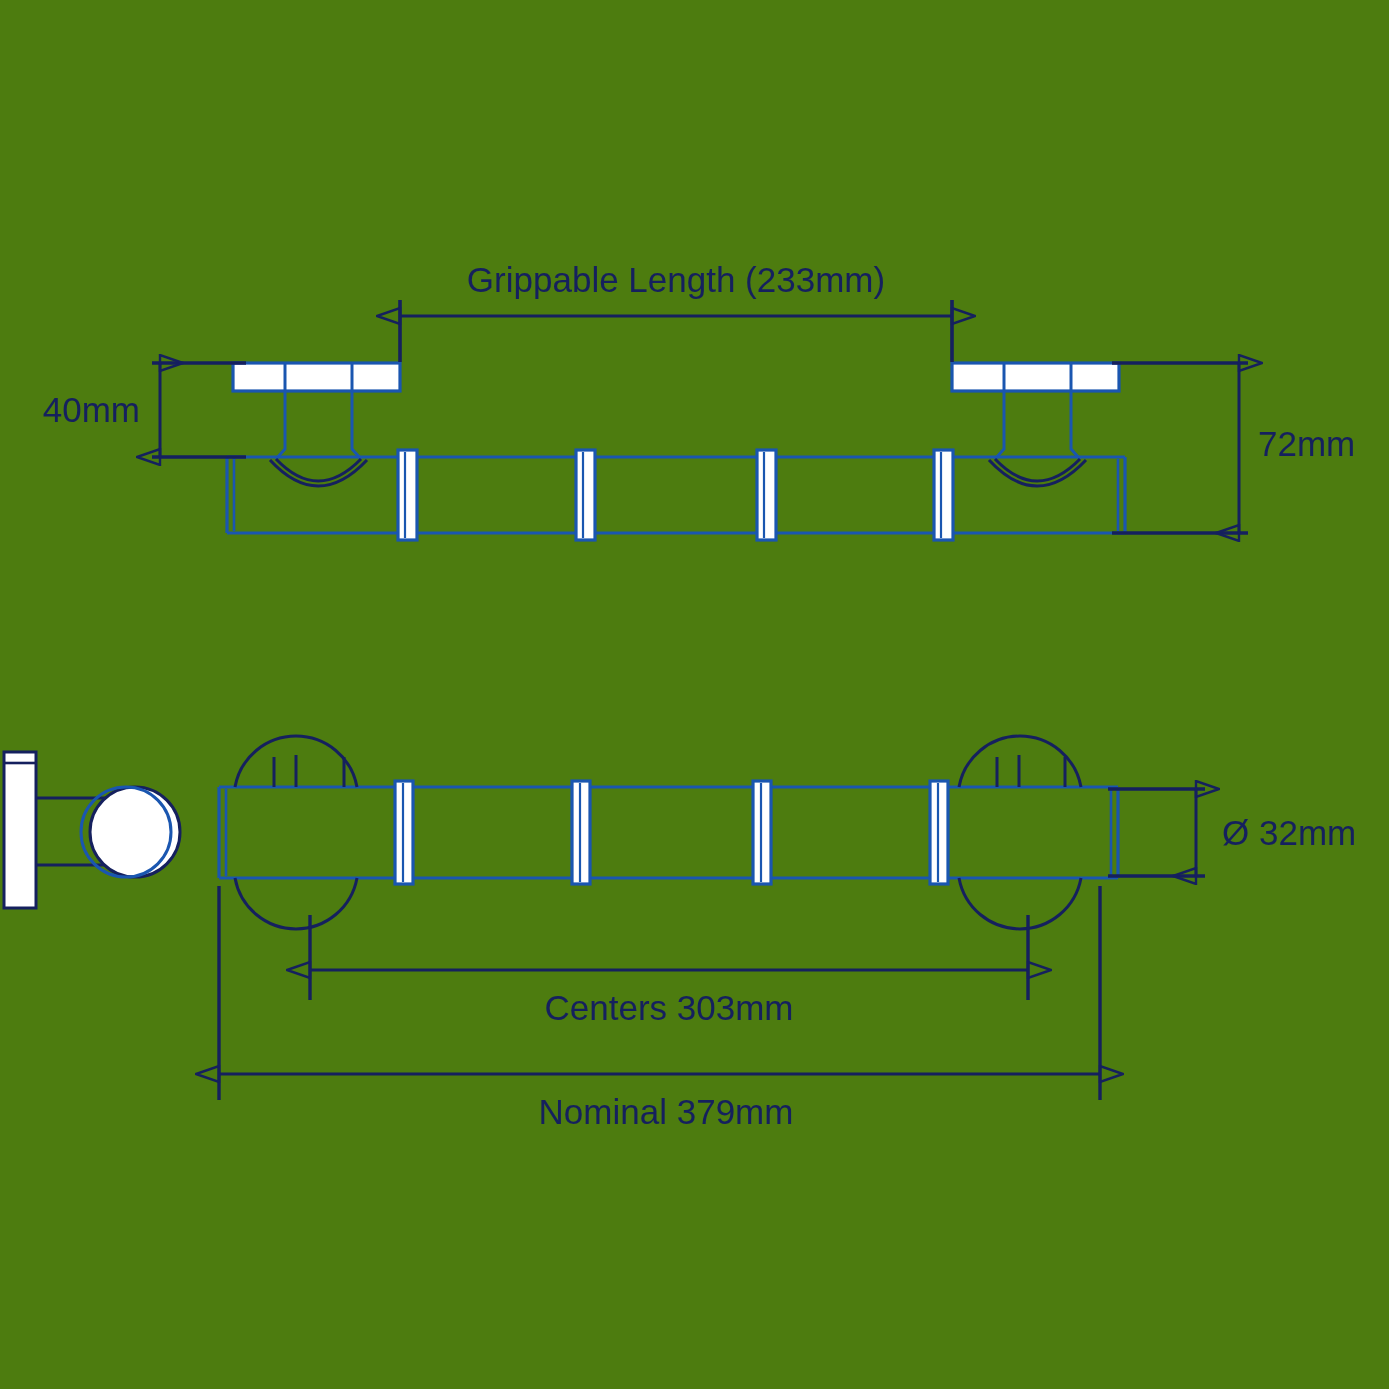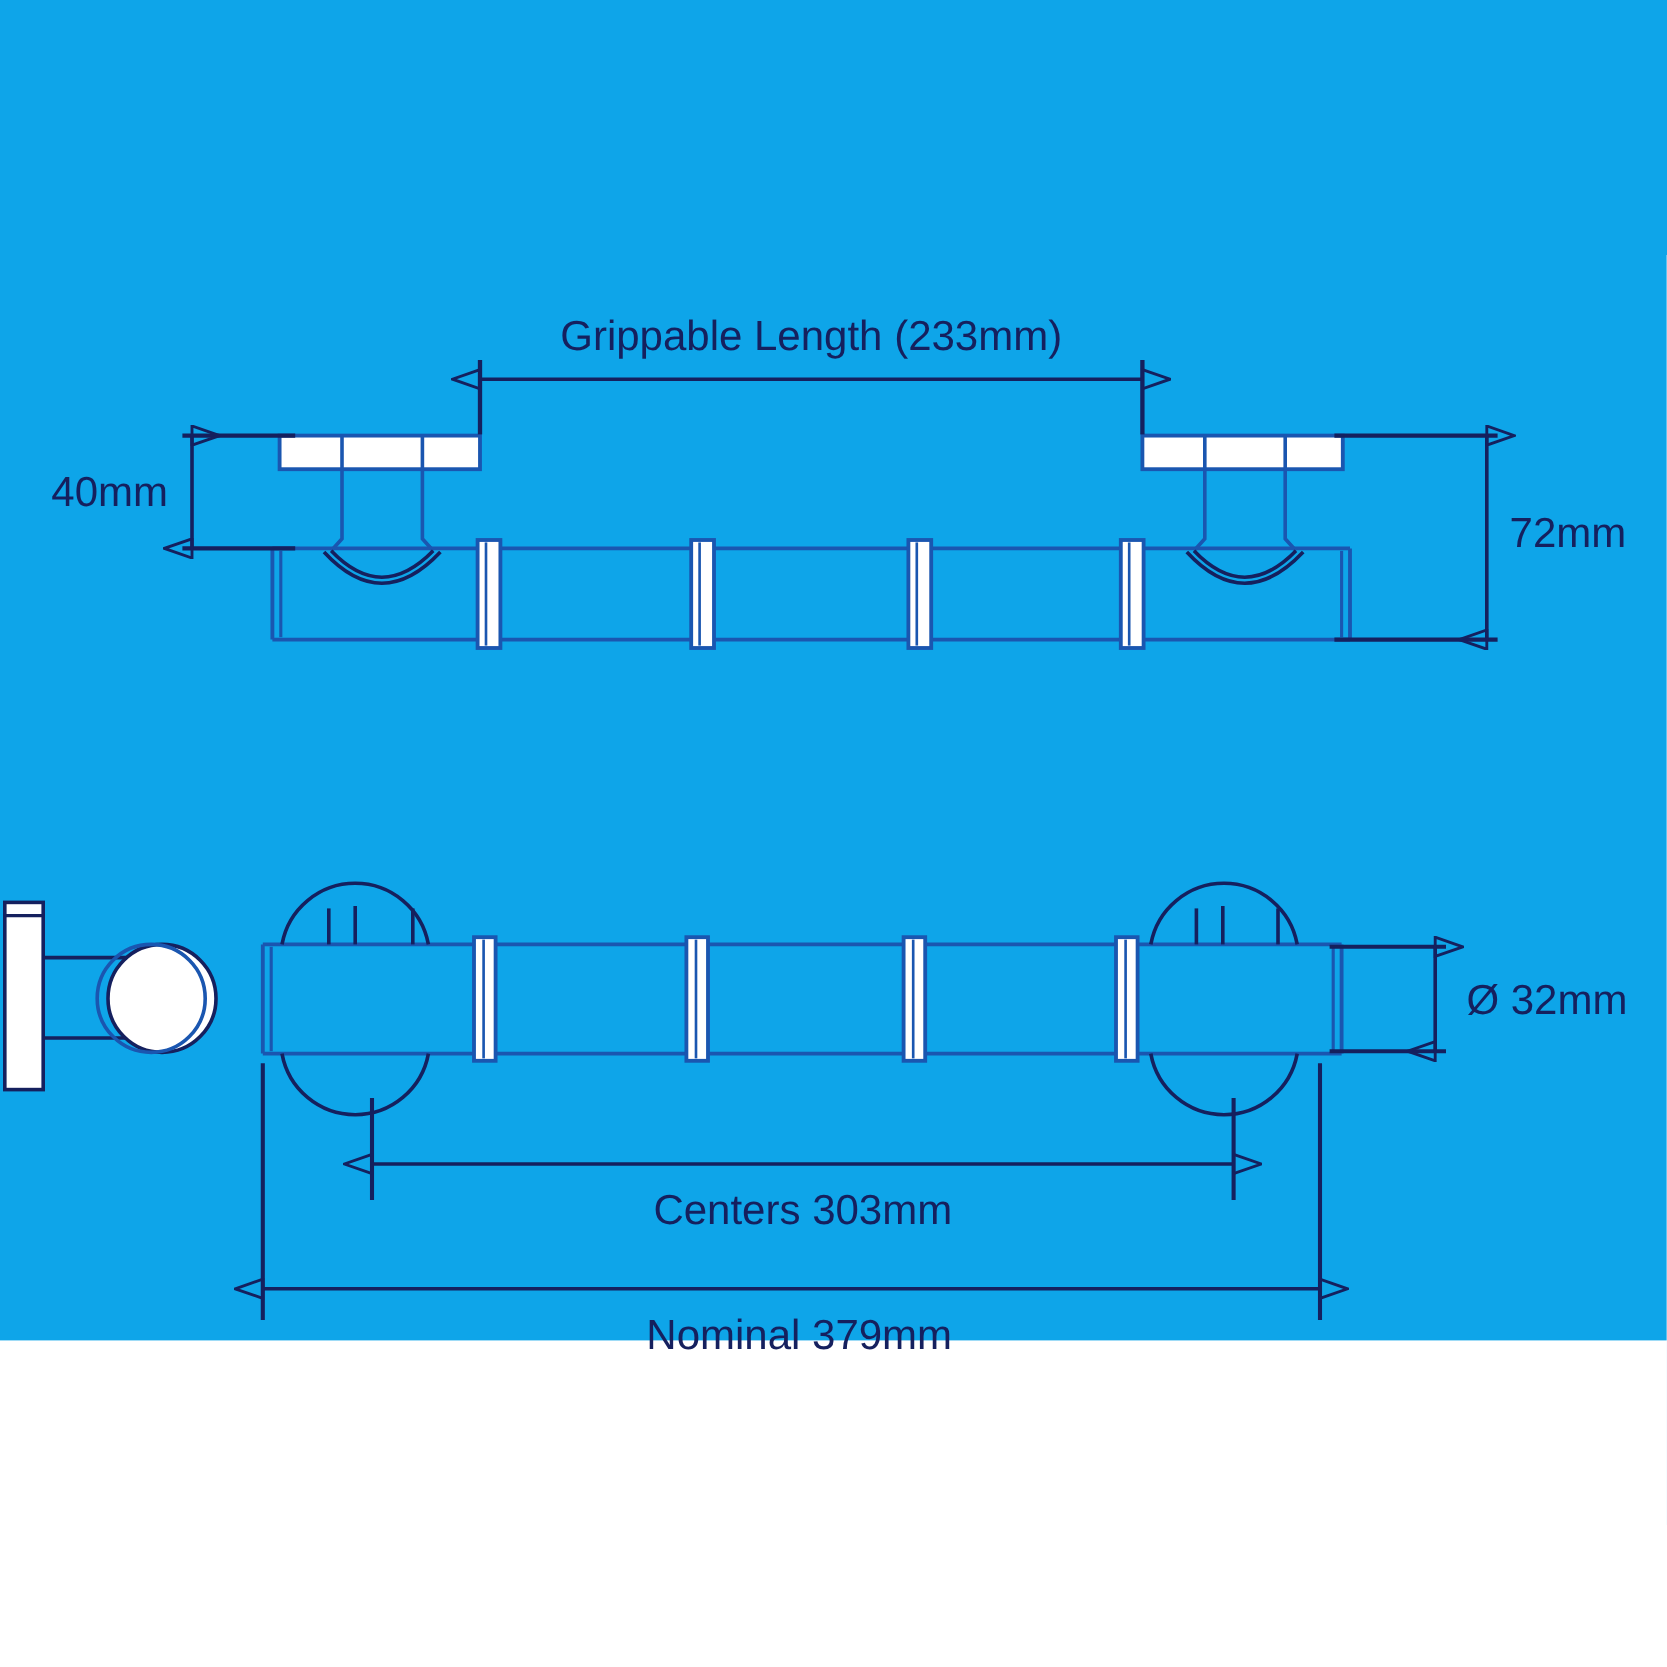--- a/index.html
+++ b/index.html
@@ -1,18 +1,18 @@
 <!DOCTYPE html>
 <html><head>
 <meta charset="utf-8">
 <style>
   html,body{margin:0;padding:0;background:#ffffff;}
   body{width:1389px;height:1389px;overflow:hidden;
        font-family:"Liberation Sans",sans-serif;}
-  #stage{position:relative;width:1389px;height:1117px;background:#0ea5e9;}
+  #stage{position:relative;width:1389px;height:1389px;background:#4d7c0f;}
   svg{display:block;}
   .dimtext-lg{fill:#15205e;font-family:"Liberation Sans",sans-serif;font-size:35px;}
 </style>
 </head>
 <body>
 
 <div id="stage">
 <svg width="1389" height="1389" viewBox="0 0 1389 1389">
 
   <defs>

